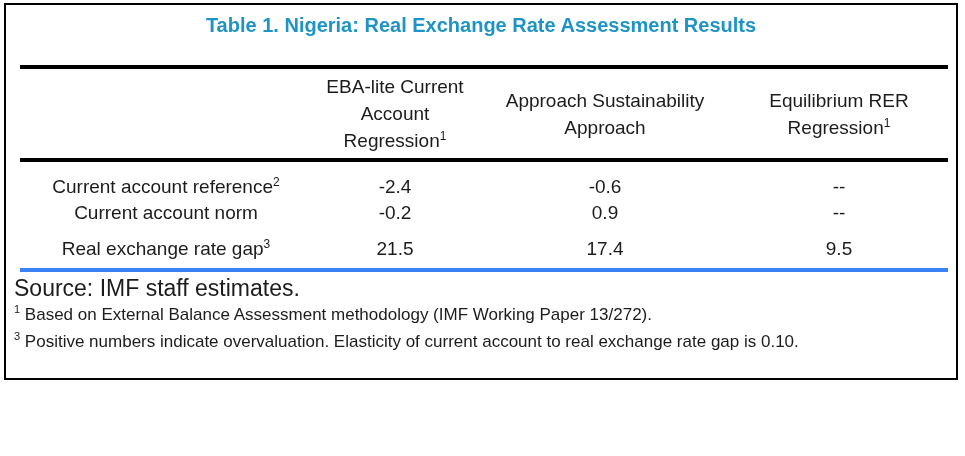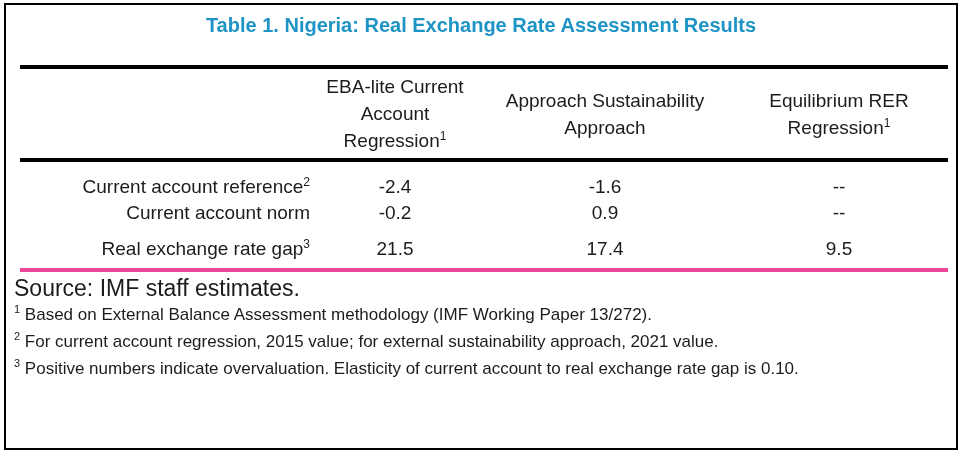--- a/index.html
+++ b/index.html
@@ -13,21 +13,21 @@
     position: relative;
     font-family: "Liberation Sans", sans-serif;
     color: #1c1c1c;
     overflow: hidden;
   }
   .frame {
     position: absolute;
     left: 4px;
     top: 3px;
     width: 954px;
-    height: 447px;
+    height: 377px;
     box-sizing: border-box;
     border: 2px solid #000000;
     background: #ffffff;
   }
   .title {
     margin-top: 8px;
     text-align: center;
     font-size: 20px;
     line-height: 25px;
     font-weight: bold;
@@ -52,27 +52,27 @@
     vertical-align: middle;
     padding: 4px 0;
   }
   .hl { display: block; line-height: 27px; }
   tbody td {
     font-size: 19px;
     height: 26px;
     padding: 0;
     vertical-align: middle;
   }
-  td.lbl { text-align: right; padding-left: 2px; }
+  td.lbl { text-align: center; padding-left: 2px; }
   td.lbl.indent { padding-left: 22px; }
   td.val { text-align: center; }
   tr.r1 td { padding-top: 12px; }
   tr.r4 td { padding-top: 6px; }
   tr.r5 td { padding-top: 10px; padding-bottom: 6px; }
-  tbody tr.r5 { border-bottom: 4px solid #ec4899; margin-left: 38px; }
+  tbody tr.r5 { border-bottom: 4px solid #3b82f6; margin-left: 38px; }
   sup {
     font-size: 12px;
     line-height: 0;
     vertical-align: super;
   }
   .source {
     margin: 6px 0 0 8px;
     font-size: 23px;
     line-height: 20px;
   }
@@ -111,37 +111,36 @@
         <th>
           <span class="hl">Equilibrium RER</span>
           <span class="hl"><span>Regression</span><sup>1</sup></span>
         </th>
       </tr>
     </thead>
     <tbody>
       <tr class="r1">
         <td class="lbl"><span>Current account reference</span><sup>2</sup></td>
         <td class="val">-2.4</td>
-        <td class="val">-1.6</td>
+        <td class="val">-0.6</td>
         <td class="val">--</td>
       </tr>
       <tr class="r2">
         <td class="lbl"><span>Current account norm</span><sup></sup></td>
         <td class="val">-0.2</td>
         <td class="val">0.9</td>
         <td class="val">--</td>
       </tr>
       <tr class="r5">
         <td class="lbl"><span>Real exchange rate gap</span><sup>3</sup></td>
         <td class="val">21.5</td>
         <td class="val">17.4</td>
         <td class="val">9.5</td>
       </tr>
     </tbody>
   </table>
 
   <div class="source">Source: IMF staff estimates.</div>
 
   <div class="fn"><sup>1</sup> <span>Based on External Balance Assessment methodology (IMF Working Paper 13/272).</span></div>
-  <div class="fn"><sup>2</sup> <span>For current account regression, 2015 value; for external sustainability approach, 2021 value.</span></div>
   <div class="fn"><sup>3</sup> <span>Positive numbers indicate overvaluation. Elasticity of current account to real exchange rate gap is 0.10.</span></div>
 
 </div>
 
 </body></html>

